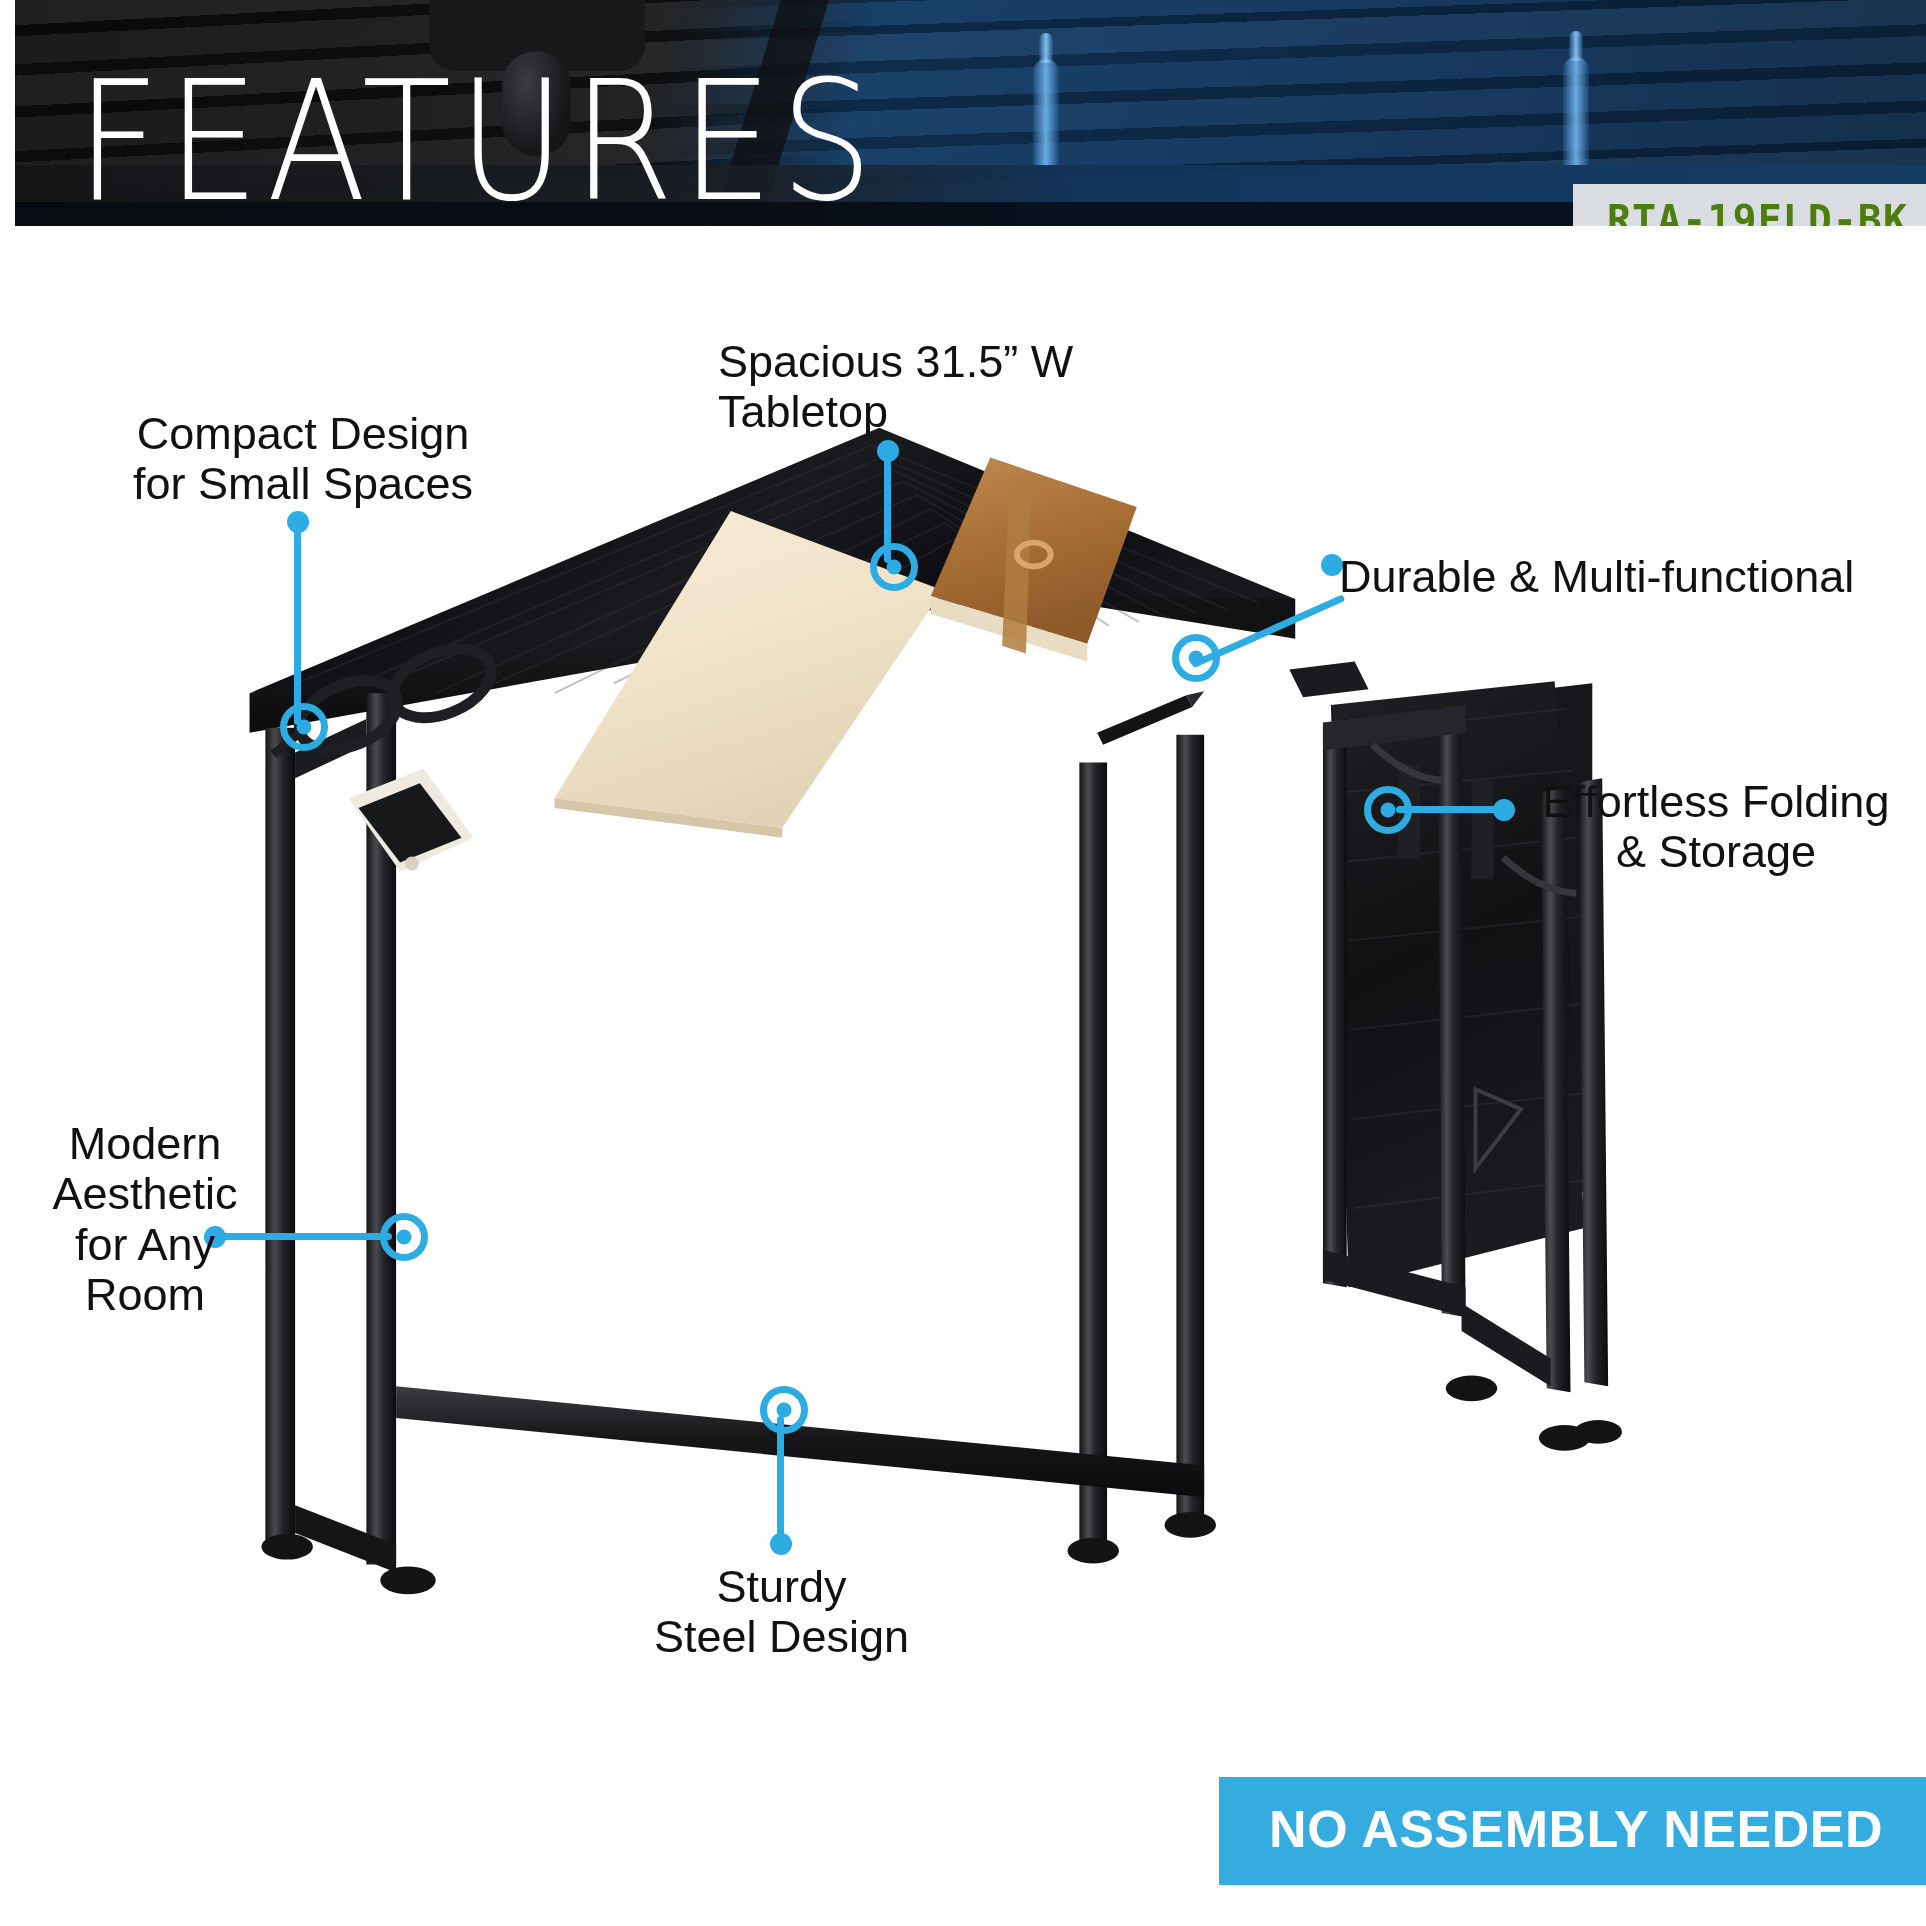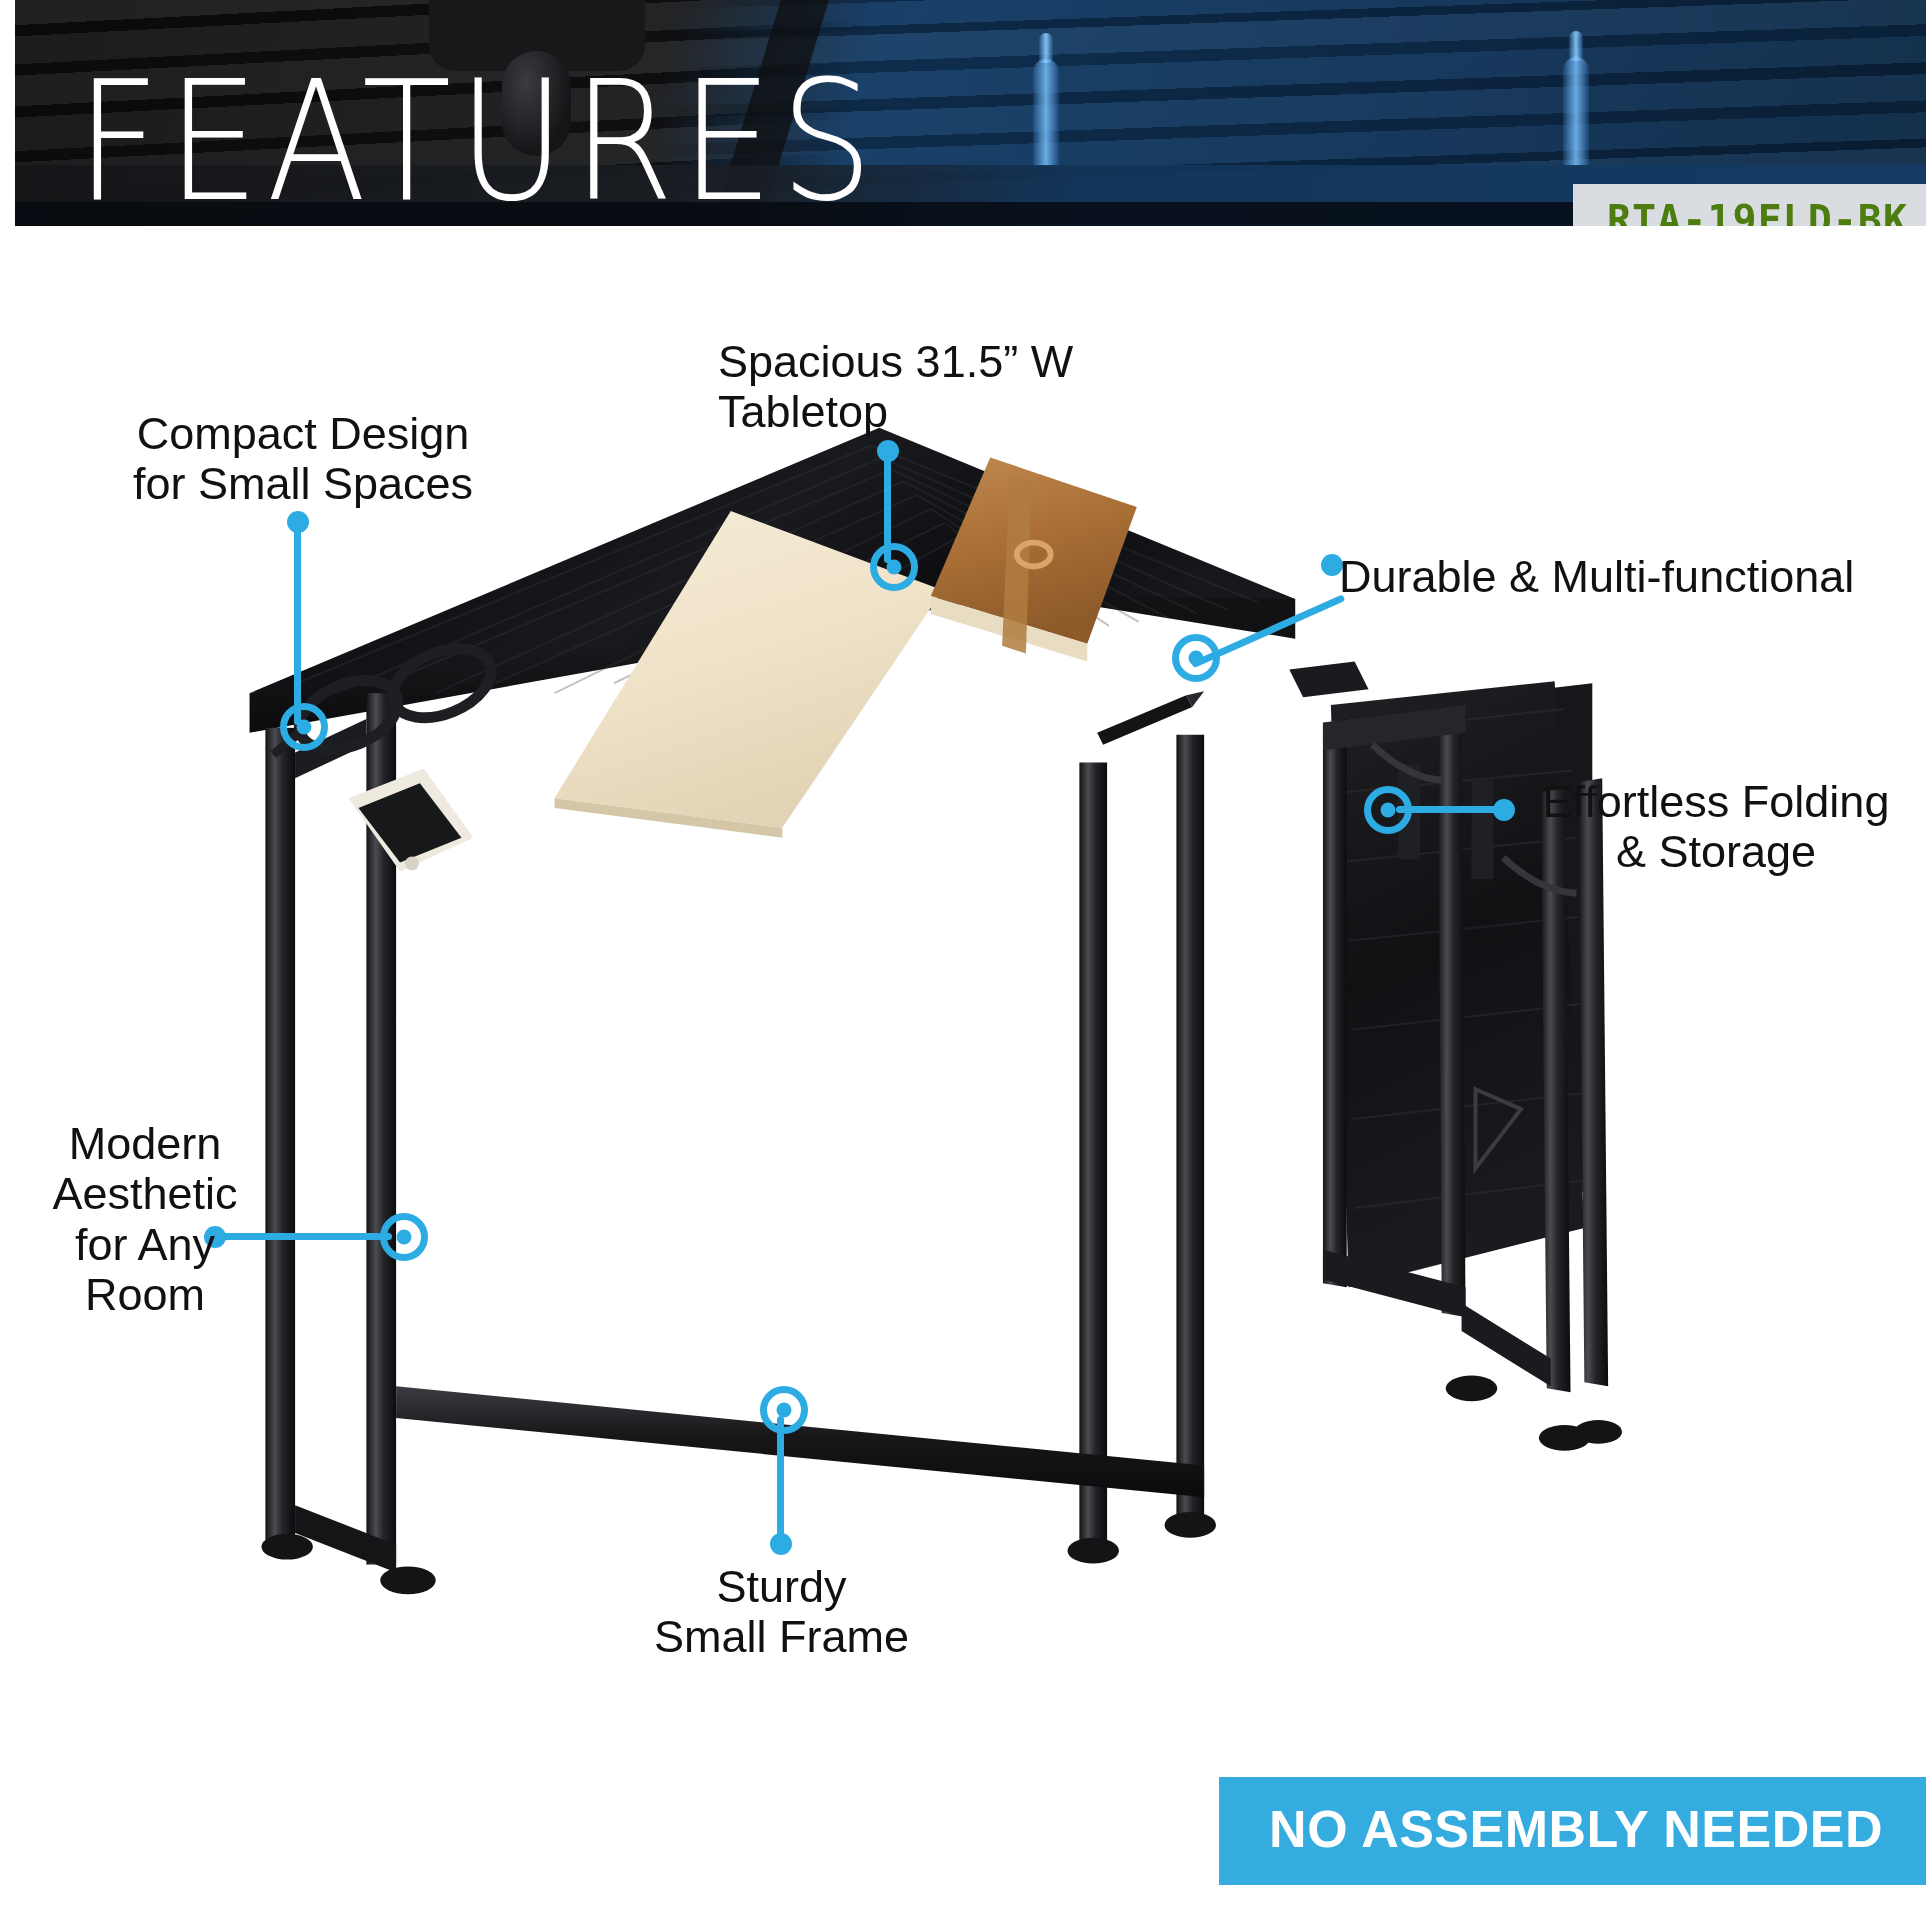--- a/index.html
+++ b/index.html
@@ -254,16 +254,16 @@
 <div class="callout c-spacious">Spacious 31.5” W
 Tabletop</div>
 <div class="callout c-durable">Durable &amp; Multi-functional</div>
 <div class="callout c-folding">Effortless Folding
 &amp; Storage</div>
 <div class="callout c-modern">Modern
 Aesthetic
 for Any
 Room</div>
 <div class="callout c-sturdy">Sturdy
-Small Frame</div>
+Steel Design</div>
 
 <div class="banner">NO ASSEMBLY NEEDED</div>
 
 
 </body></html>

